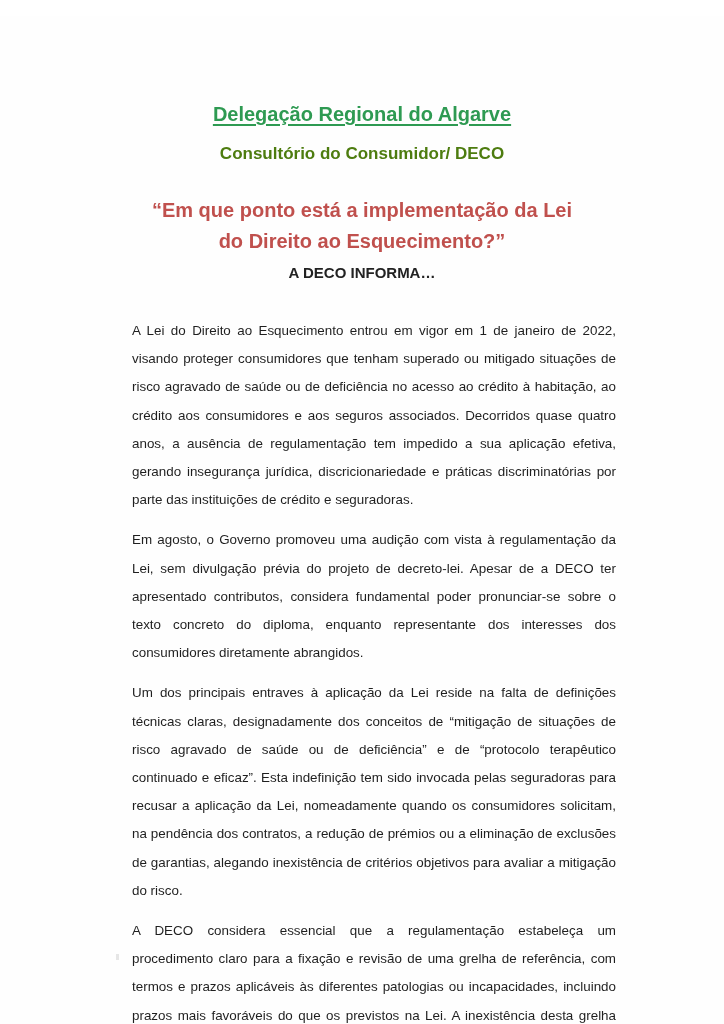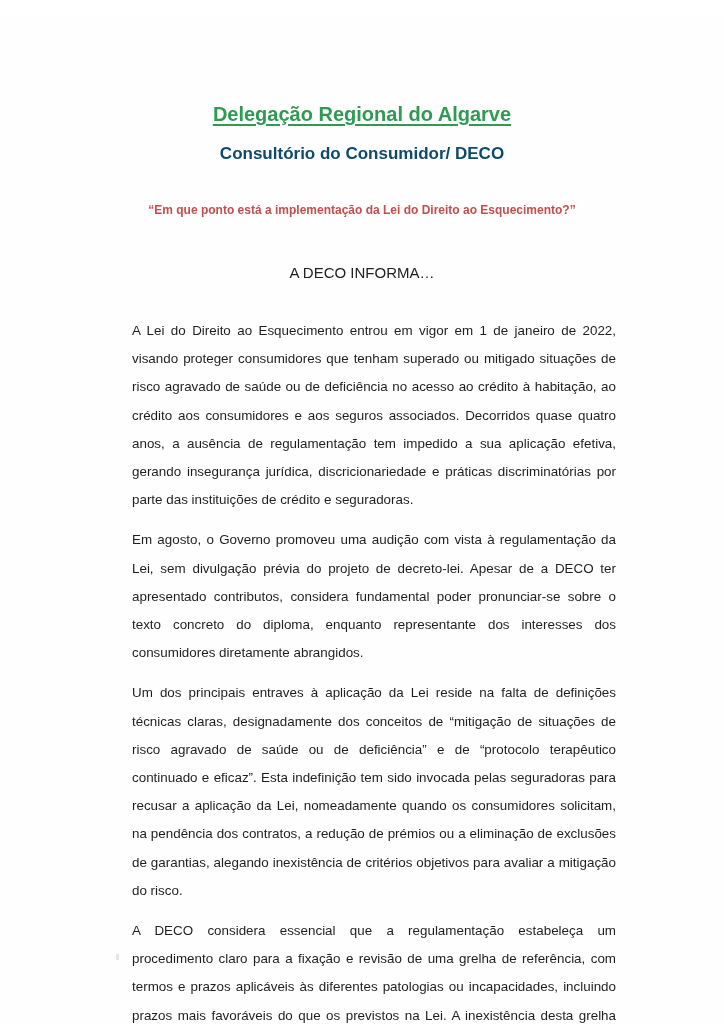--- a/index.html
+++ b/index.html
@@ -41,41 +41,41 @@
       text-underline-offset: 3px;
     }
     .sub-title {
       position: absolute;
       top: 127px;
       left: 0;
       width: 724px;
       text-align: center;
       font-weight: bold;
       font-size: 17px;
-      color: #0c4a6e;
+      color: #4d7c0f;
       line-height: 22px;
     }
     .question {
       position: absolute;
       top: 179px;
       left: 140px;
       width: 444px;
       text-align: center;
       font-weight: bold;
-      font-size: 12px;
+      font-size: 20px;
       color: #c0504d;
       line-height: 31px;
     }
     .informa {
       position: absolute;
       top: 247px;
       left: 0;
       width: 724px;
       text-align: center;
-      font-weight: normal;
+      font-weight: bold;
       font-size: 15px;
       color: #222222;
       line-height: 20px;
     }
     .body-text {
       position: absolute;
       top: 289px;
       left: 120px;
       width: 508px;
       font-family: "Liberation Sans", sans-serif;

